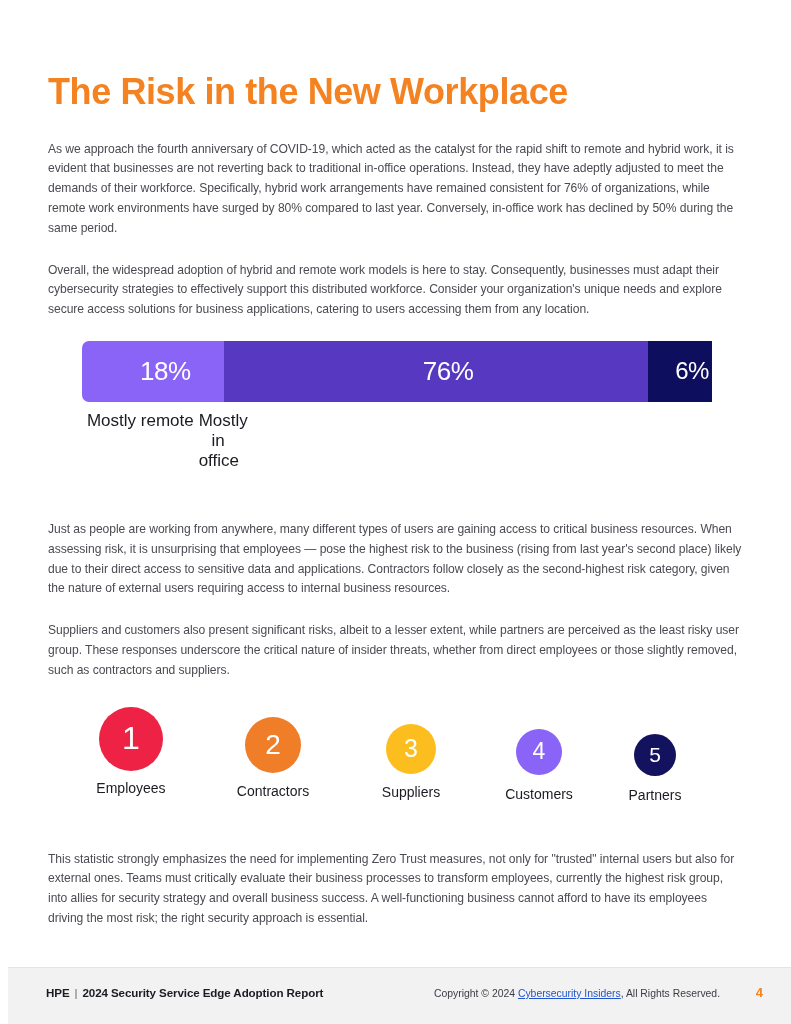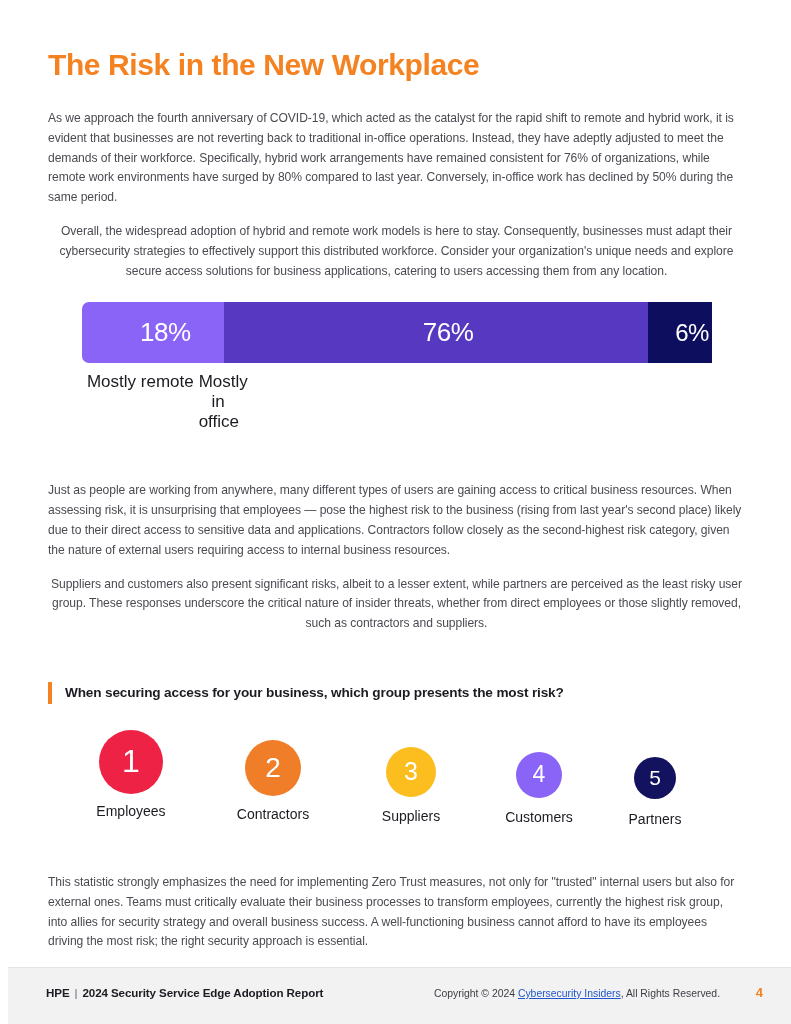--- a/index.html
+++ b/index.html
@@ -24,38 +24,38 @@
   .content {
     position: absolute;
     left: 48px;
     top: 0;
     width: 697px;
   }
 
   
   .page-title {
     color: #F58220;
-    font-size: 30px;
+    font-size: 36px;
     font-weight: bold;
     letter-spacing: -0.4px;
     margin: 0;
-    padding-top: 48px;
+    padding-top: 72px;
     line-height: 1.1;
   }
 
   
   .para {
     color: #4a4a52;
     font-size: 12.1px;
     line-height: 19.8px;
     margin: 0;
     letter-spacing: -0.05px;
     text-align: left;
   }
-  .para + .para { margin-top: 14px; text-align: center; }
+  .para + .para { margin-top: 22px; }
 
   #intro-block { margin-top: 28px; }
   #middle-block { margin-top: 49px; }
   #closing-block { margin-top: 47px; }
 
   
   .question {
     display: flex;
     align-items: center;
     gap: 13px;
@@ -212,24 +212,20 @@
         <div class="bar-label first" id="lbl-0" style="width: 116.64px; flex: 0 0 116.64px;">Mostly remote</div>
         <div class="bar-label last" id="lbl-2" style="width: 38.88px; flex: 0 0 38.88px;">Mostly in office</div>
       </div>
     </div>
 
     <div id="middle-block">
       <p class="para">Just as people are working from anywhere, many different types of users are gaining access to critical business resources. When assessing risk, it is unsurprising that employees — pose the highest risk to the business (rising from last year's second place) likely due to their direct access to sensitive data and applications. Contractors follow closely as the second-highest risk category, given the nature of external users requiring access to internal business resources.</p>
       <p class="para">Suppliers and customers also present significant risks, albeit to a lesser extent, while partners are perceived as the least risky user group. These responses underscore the critical nature of insider threats, whether from direct employees or those slightly removed, such as contractors and suppliers.</p>
     </div>
 
-    <div class="question" id="question-2">
-      <span class="question-bar"></span>
-      <span class="question-text">When securing access for your business, which group presents the most risk?</span>
-    </div>
 
     <div class="circles">
       <div class="circle-item" id="ci-0" style="left: -7px; width: 180px; top: 4px;">
         <div class="circle" id="c-0" style="width: 64px; height: 64px; font-size: 32px; background: rgb(238, 34, 68);">
           <span>1</span>
         </div>
         <div class="circle-label" style="margin-top: 9px;">Employees</div>
       </div>
       <div class="circle-item" id="ci-1" style="left: 135px; width: 180px; top: 14px;">
         <div class="circle" id="c-1" style="width: 56px; height: 56px; font-size: 28px; background: rgb(240, 125, 40);">

